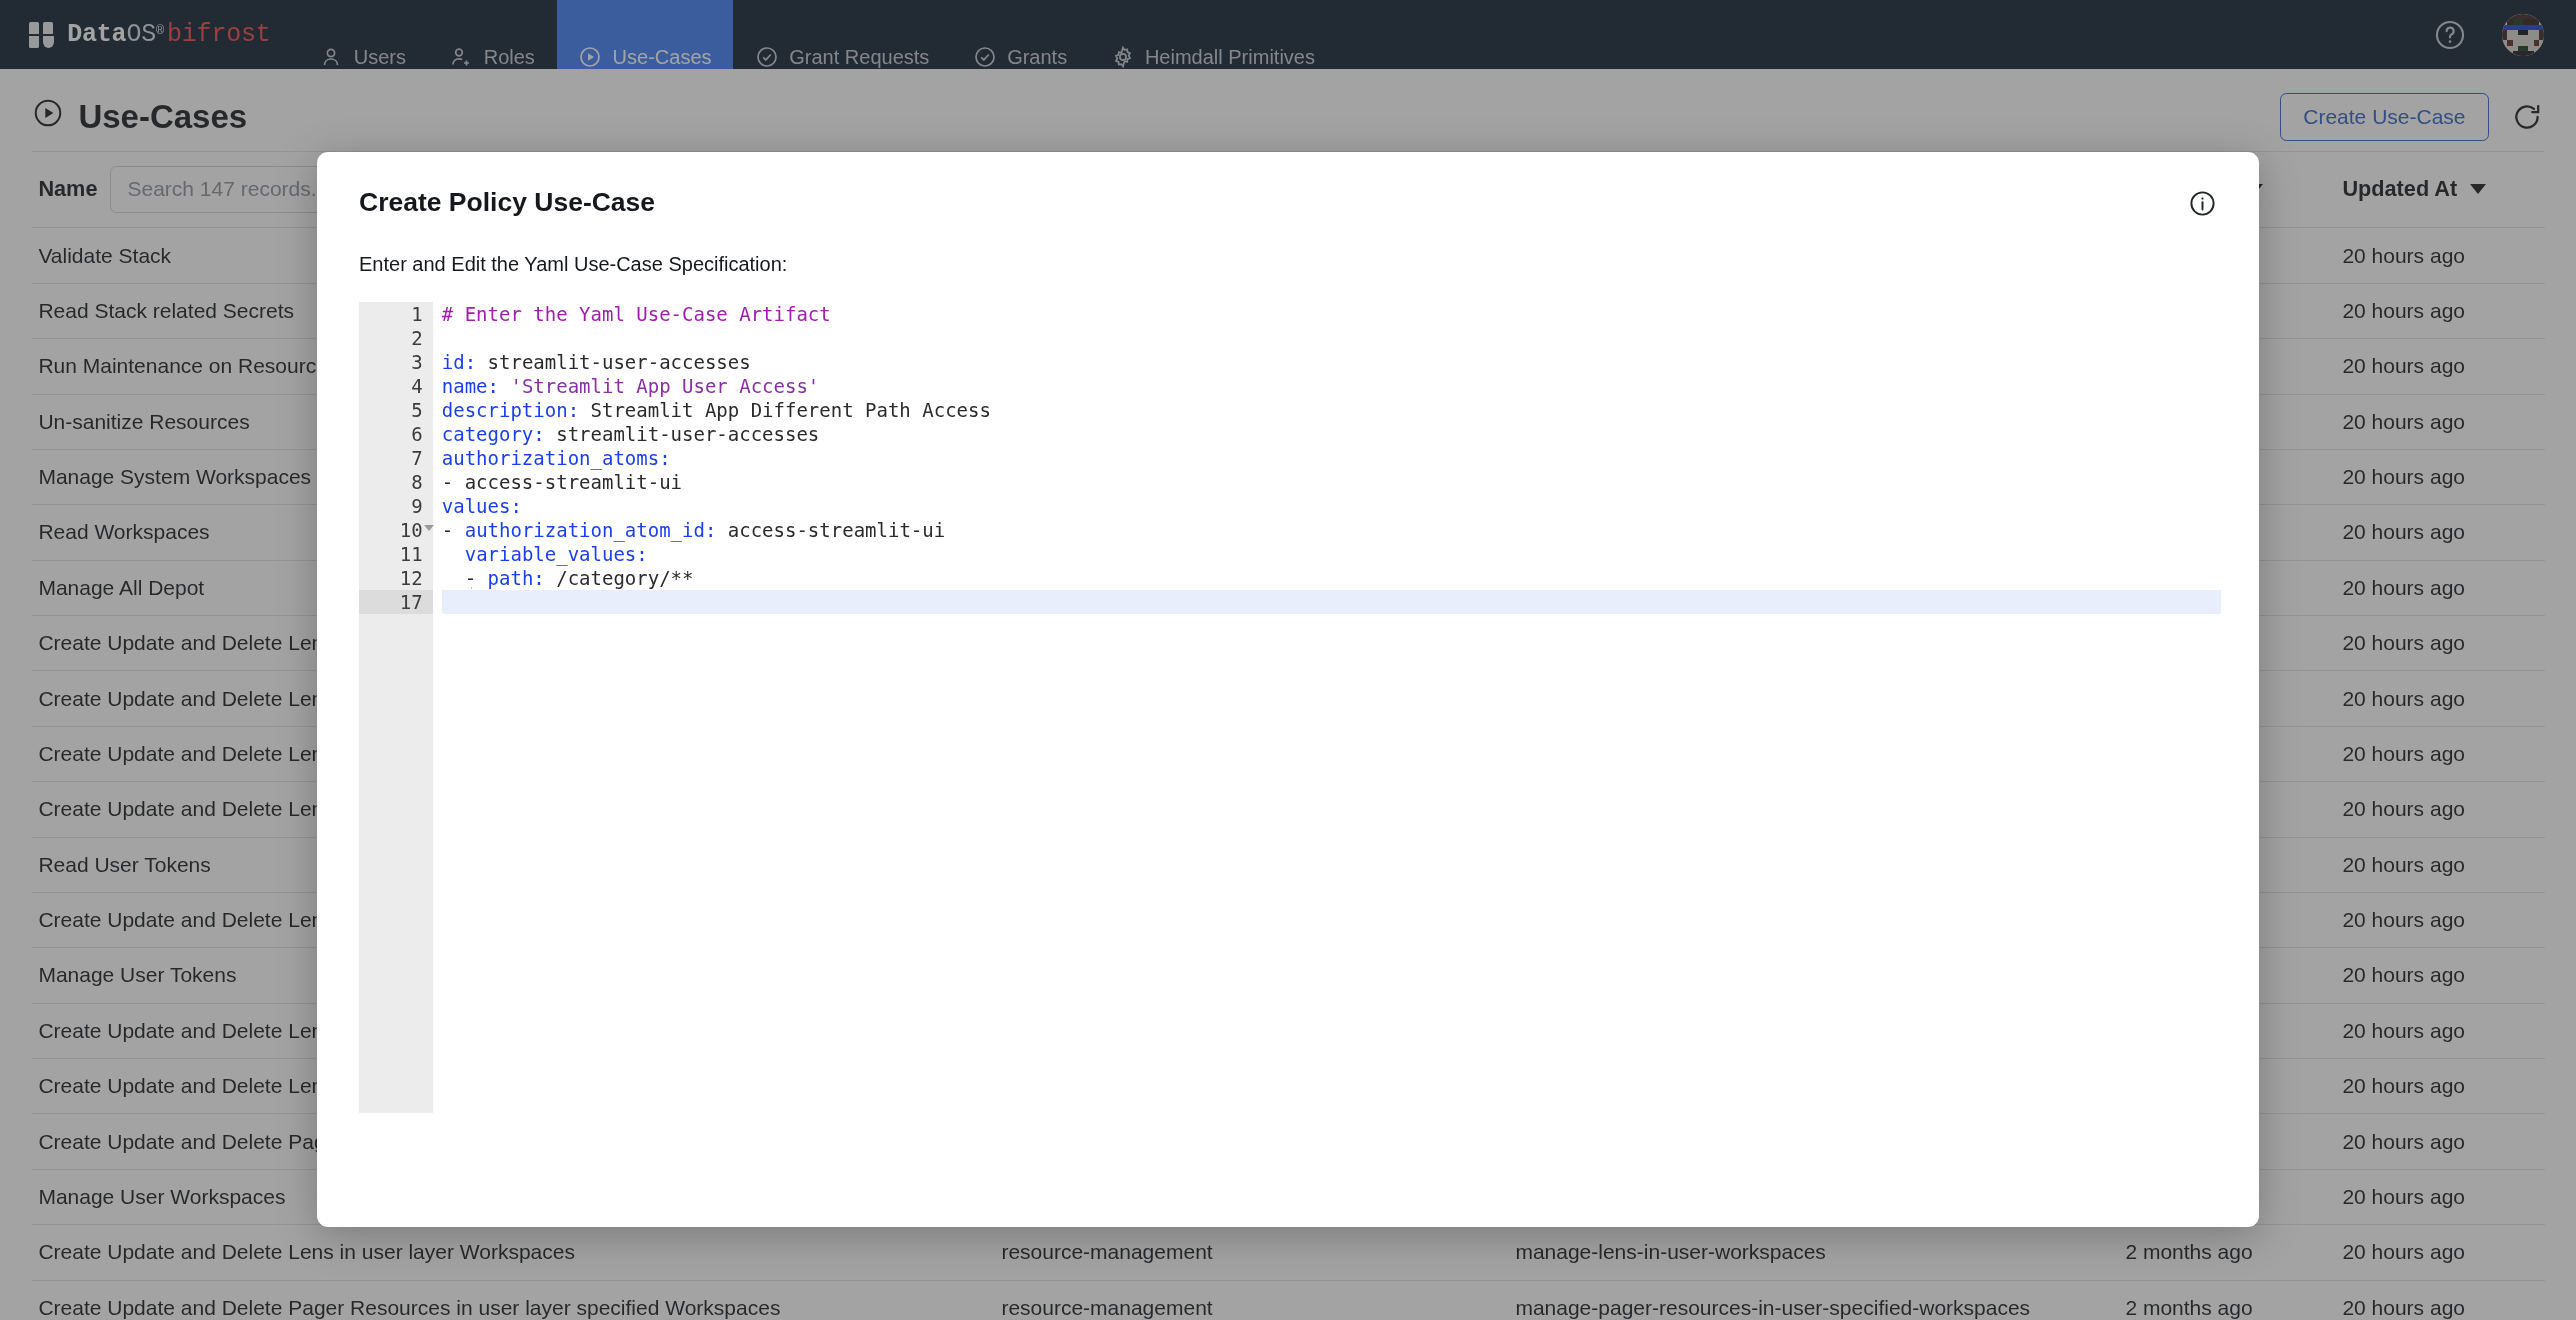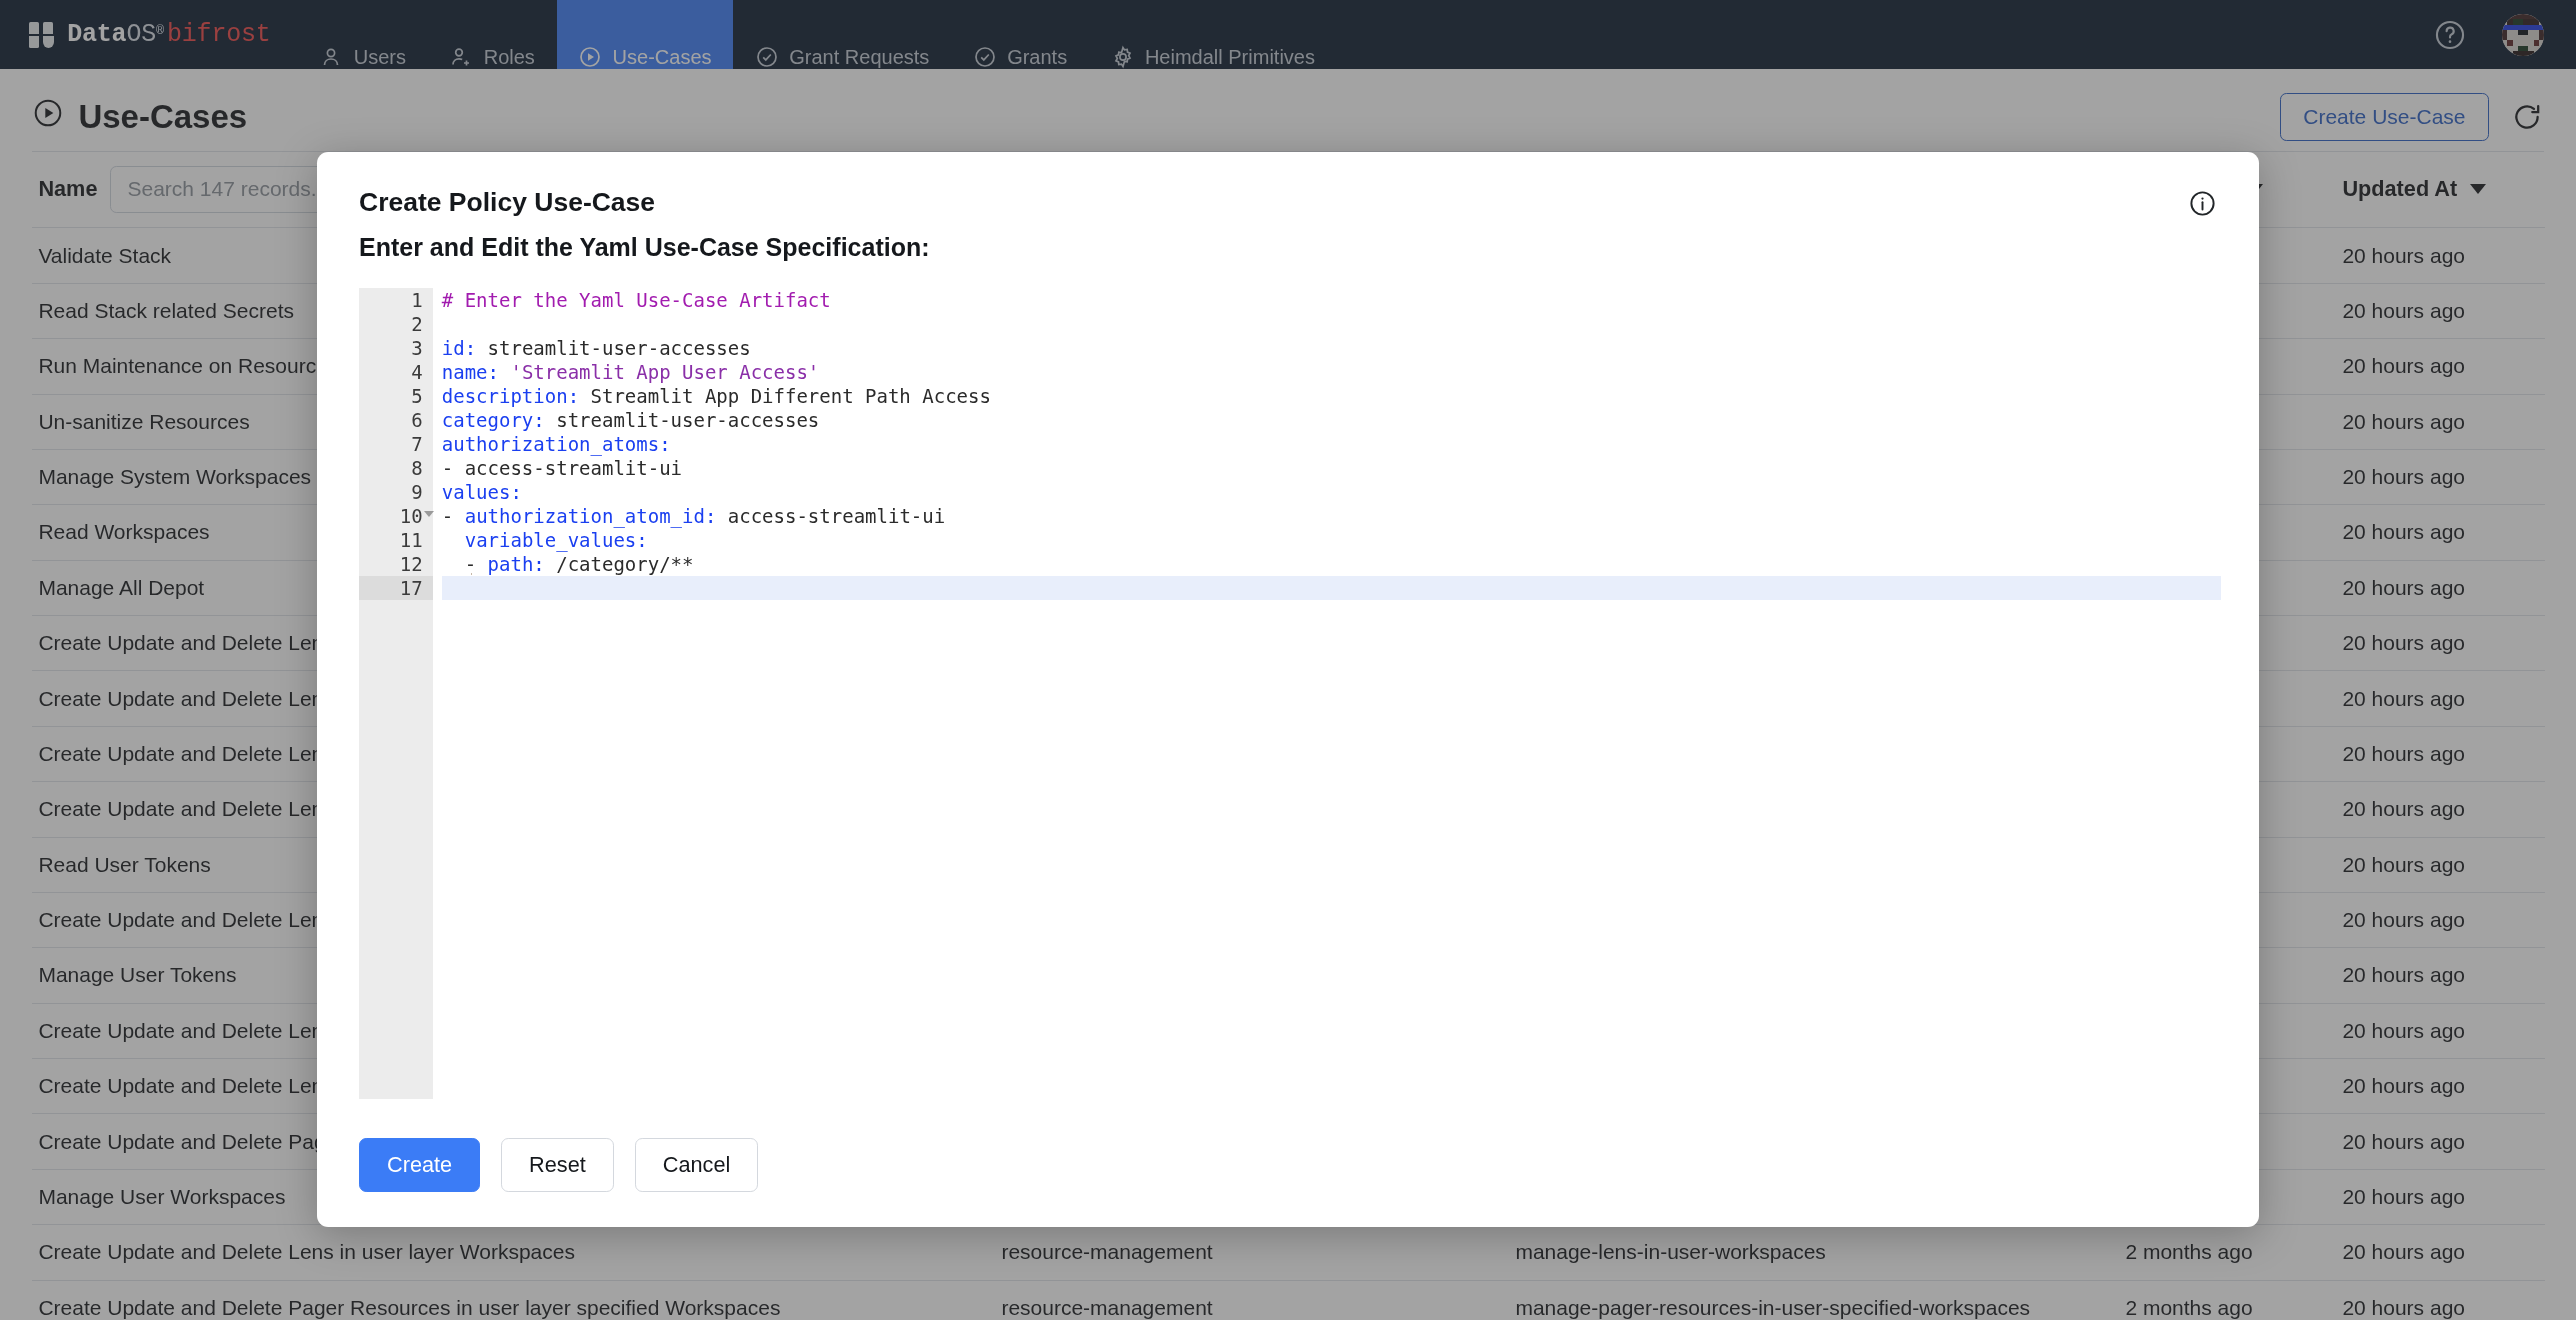--- a/index.html
+++ b/index.html
@@ -136,22 +136,22 @@
     border-radius: 11.2px;
     z-index: 60;
     box-shadow: 0 8px 40px rgba(0,0,0,0.25);
     padding: 35px 42px 0 42px;
   }
   .modal-top { display: flex; align-items: flex-end; }
   .modal-title { font-size: 26.5px; font-weight: 700; color: #15181c; }
   .mt-spacer { flex: 1; }
   .info-icon { width: 29px; height: 29px; cursor: pointer; margin-top: 1.6px; }
   .modal-sub {
-    font-size: 25px; font-weight: 700; color: #15181c;
-    margin-top: 15px;
+    font-size: 20px; font-weight: 400; color: #15181c;
+    margin-top: 35px;
   }
 
   .editor {
     margin-top: 26px;
     width: 1862px; height: 811px;
     background: #ffffff;
     display: flex;
     overflow: hidden;
     position: relative;
   }
@@ -564,21 +564,16 @@
           <div class="ln"><span class="tok-plain"></span><span class="tok-key">authorization_atoms:</span><span class="tok-plain"></span></div>
           <div class="ln"><span class="tok-plain">- access-streamlit-ui</span></div>
           <div class="ln"><span class="tok-plain"></span><span class="tok-key">values:</span><span class="tok-plain"></span></div>
           <div class="ln"><span class="tok-plain">- </span><span class="tok-key">authorization_atom_id:</span><span class="tok-plain"> access-streamlit-ui</span></div>
           <div class="ln"><span class="tok-plain">  </span><span class="tok-key">variable_values:</span><span class="tok-plain"></span></div>
           <div class="ln"><span class="tok-plain">  - </span><span class="tok-key">path:</span><span class="tok-plain"> /category/**</span></div>
           <div class="ln active"><span class="tok-plain">&nbsp;</span></div>
         </div>
     </div>
 
-    <div class="modal-actions">
-      <button class="btn primary">Create</button>
-      <button class="btn">Reset</button>
-      <button class="btn">Cancel</button>
-    </div>
   </div>
 
 </div>
 
 
 </body></html>

